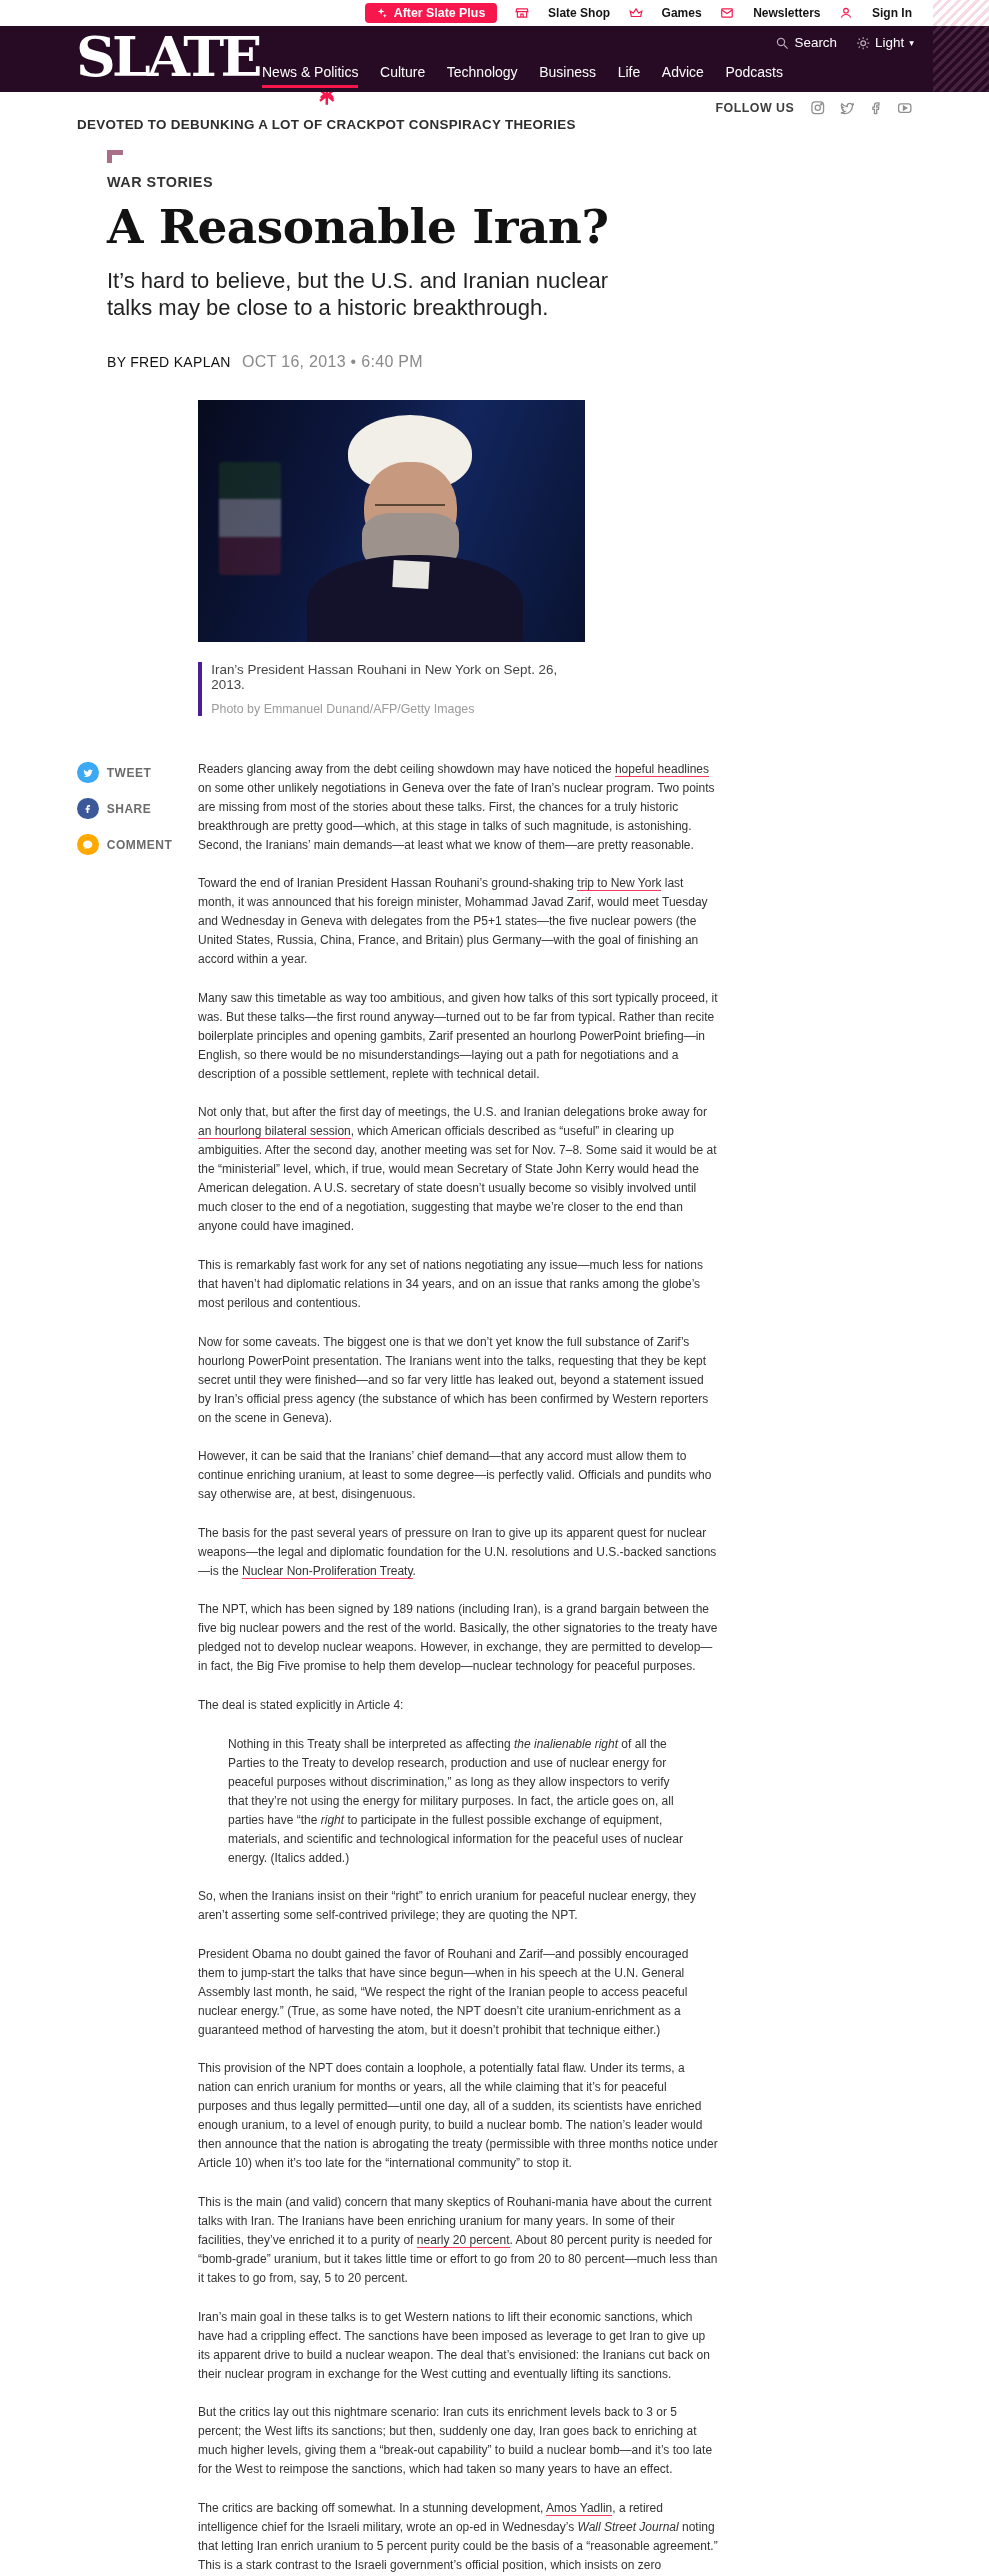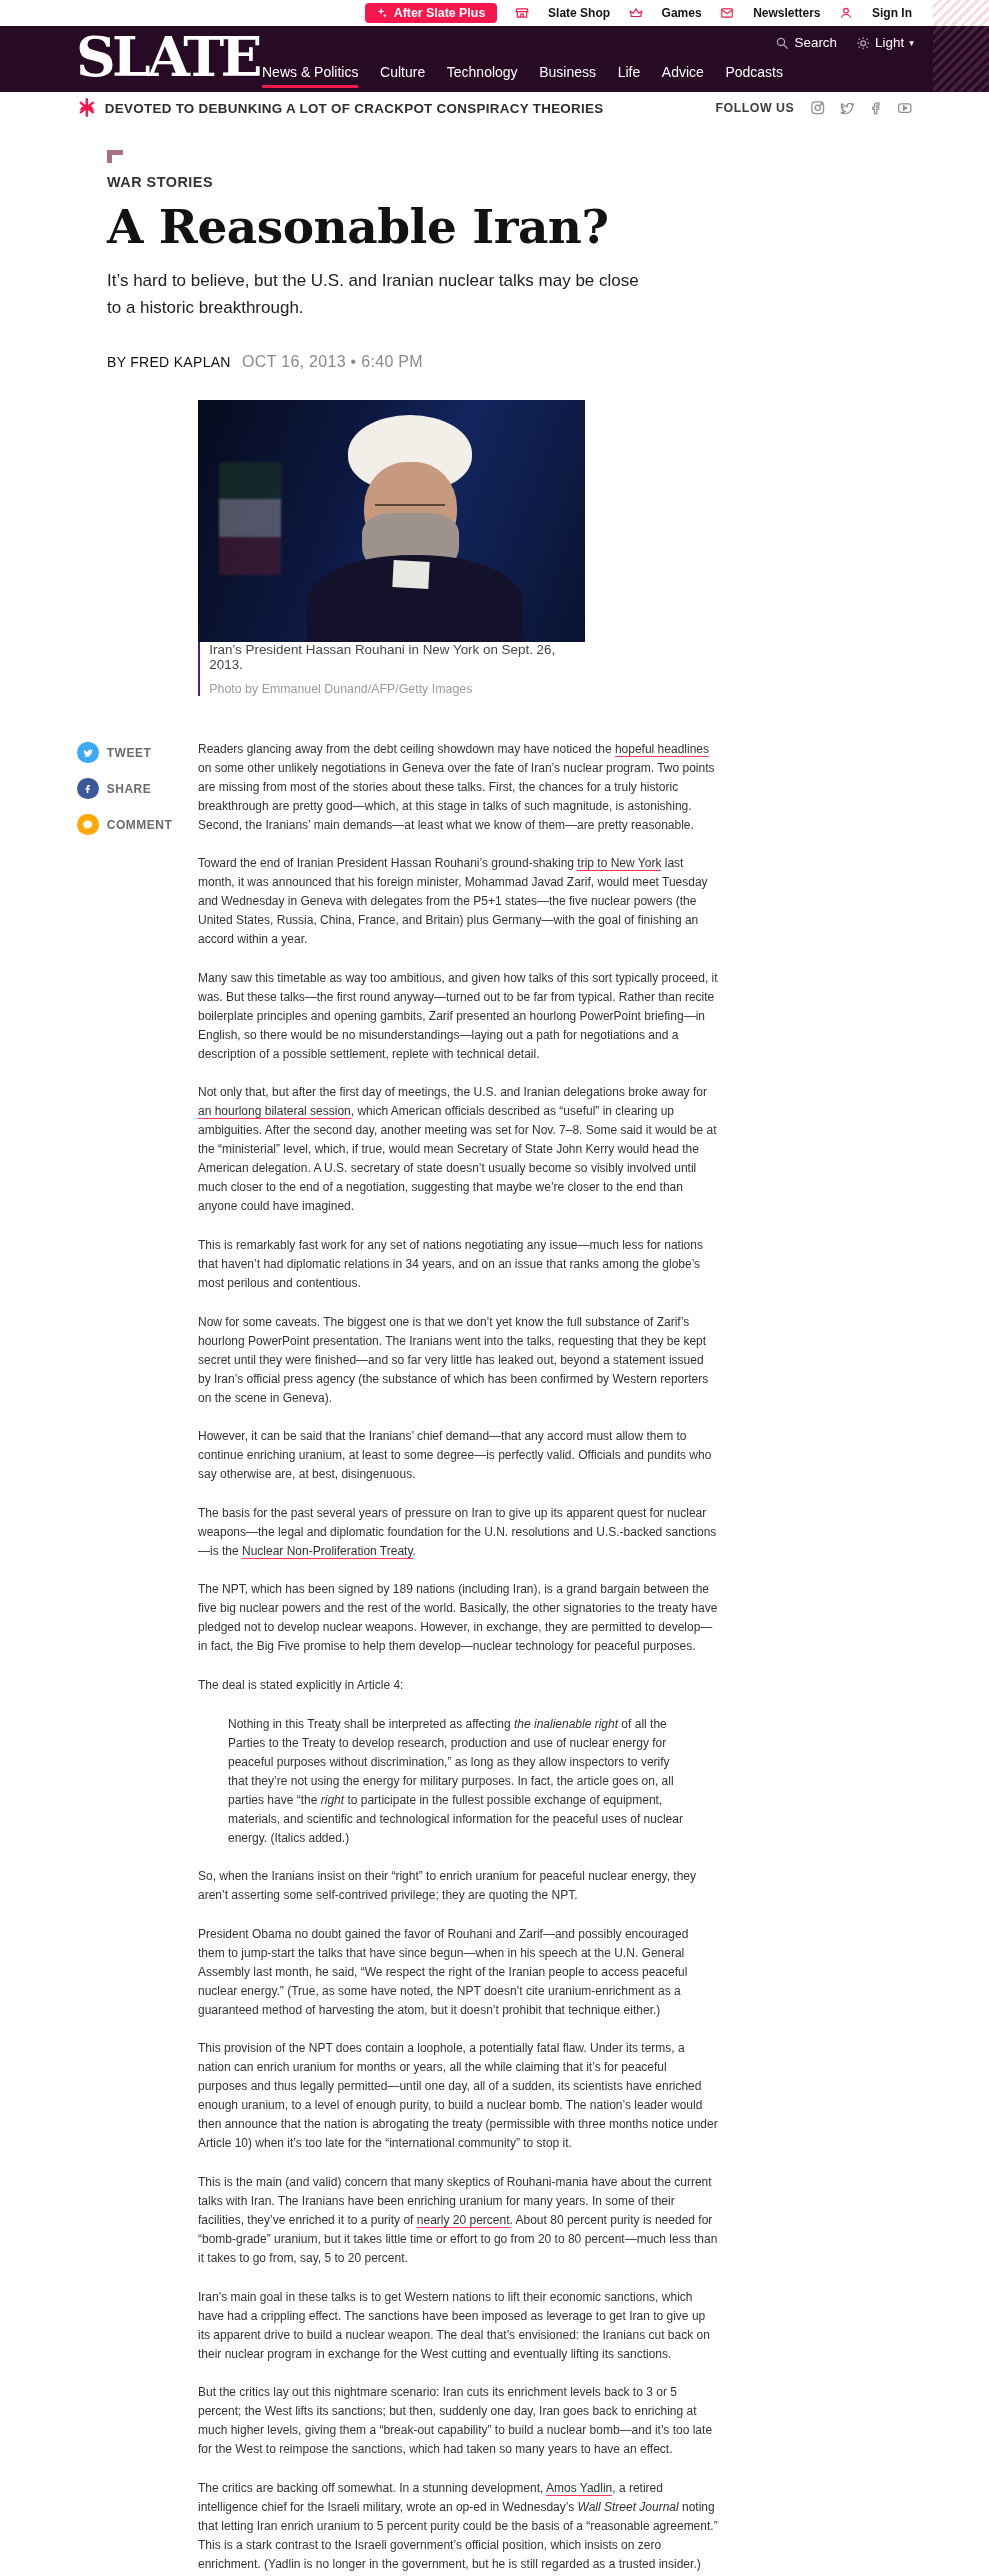--- a/index.html
+++ b/index.html
@@ -23,51 +23,51 @@
   .mainnav { position:absolute; left:262px; bottom:12.4px; display:flex; gap:21.6px; }
   .mainnav a { color:#fff; font-size:14px; font-weight:500; text-decoration:none; position:relative; cursor:pointer; }
   .mainnav a.active:after { content:""; position:absolute; left:0; right:0; bottom:-8.2px; height:3.1px; background:#f8174c; }
   .head-controls { position:absolute; right:75px; top:9.3px; display:flex; gap:18.5px; align-items:center; }
   .head-control { display:flex; align-items:center; gap:5.2px; color:#fff; font-size:13.4px; font-weight:500; cursor:pointer; }
   .head-control svg { width:14.4px; height:14.4px; stroke:#b9a8b5; fill:none; stroke-width:2; }
   .caret { font-size:9.3px; color:#fff; }
 
   
   .tagbar { height:32px; display:flex; align-items:center; padding:0 77px; justify-content:space-between; }
-  .tagline-left { display:flex; align-items:center; gap:8.2px; }
+  .tagline-left { display:flex; align-items:center; gap:8.2px;flex-direction:column; }
   .scribble svg { width:19.6px; height:23px; stroke:#f8174c; stroke-width:5; fill:none; }
   .tagline { font-size:13.4px; font-weight:700; color:#2e2e2e; letter-spacing:0.3px; }
   .tagline-right { display:flex; align-items:center; gap:15.5px; }
   .follow-label { font-size:12.4px; font-weight:700; color:#3d3d3d; letter-spacing:0.5px; }
   .tagbar-social { display:flex; gap:13.4px; }
   .tagbar-social svg { width:15.5px; height:15.5px; stroke:#8f8f8f; fill:none; stroke-width:2; cursor:pointer; }
 
   
   .article-head { margin:26px 0 0 107px; }
   .corner-mark { width:15.5px; height:13.4px; border-top:5.2px solid #a96f88; border-left:5.2px solid #a96f88; margin-bottom:10.3px; }
   .kicker { font-size:14.4px; font-weight:700; color:#333; letter-spacing:0.5px; }
   h1.title { font-family:"DejaVu Serif", serif; font-weight:900; font-size:47px; color:#121212; letter-spacing:-0.5px; margin:9.3px 0 13.4px; }
-  .subhead { font-size:17px; line-height:27px; color:#222; max-width:546px; font-weight:400; }
+  .subhead { font-size:22px; line-height:27px; color:#222; max-width:546px; font-weight:400; }
   .byline { margin-top:32px; display:flex; gap:11.3px; align-items:baseline; }
   .byline .by { font-size:14px; font-weight:400; color:#111; letter-spacing:0.3px; }
   .byline .when { font-size:16px; color:#8a8a8a; letter-spacing:0.3px; }
 
   
   figure.lead { margin:29px 0 0 198px; width:387px; }
   .photo { width:387px; height:242px; position:relative; overflow:hidden;
     background:linear-gradient(110deg,#070b1e 0%,#0d1840 38%,#12265e 58%,#091230 100%); }
   .photo .flagblur { position:absolute; left:20.6px; top:62px; width:62px; height:113px; filter:blur(1px);
     background:linear-gradient(#27521f 33%,#d8d4cf 33% 66%,#7e2430 66%); opacity:.35; border-radius:4.1px;}
   .photo .turban { position:absolute; left:150px; top:14.4px; width:124px; height:77px; background:#f2efe9; border-radius:50% 50% 46% 46%; }
   .photo .face { position:absolute; left:166px; top:62px; width:93px; height:98px; background:#c79a7f; border-radius:46% 46% 50% 50%; }
   .photo .glasses { position:absolute; left:177px; top:92px; width:70px; height:13.4px; border-bottom:2.6px solid #5a4634; }
   .photo .beard { position:absolute; left:164px; top:113px; width:97px; height:67px; background:#9d938c; border-radius:30% 30% 50% 50%; }
   .photo .robe { position:absolute; left:109px; top:155px; width:216px; height:98px; background:#14122a; border-radius:48% 48% 0 0; }
   .photo .collar { position:absolute; left:195px; top:161px; width:36px; height:27px; background:#e9e7e2; transform:rotate(3deg); }
-  figcaption { margin-top:0; border-left:2px solid #4c1d95; padding-left:9.3px; }
+  figcaption { margin-top:20px; border-left:4px solid #4c1d95; padding-left:9.3px; }
   .caption { font-size:13.4px; color:#454545; }
   .credit { font-size:12.4px; color:#9b9b9b; margin-top:9.3px; }
 
   
   .article-wrap { position:relative; margin-top:44px; }
   .share-rail { position:absolute; left:77px; top:2.1px; display:flex; flex-direction:column; gap:14.4px; }
   .share-item { display:flex; align-items:center; gap:8.2px; cursor:pointer; }
   .share-circle { width:21.6px; height:21.6px; border-radius:50%; display:flex; align-items:center; justify-content:center; }
   .share-circle svg { width:11.3px; height:11.3px; fill:#fff; }
   .share-label { font-size:12px; font-weight:700; color:#6b6b6b; letter-spacing:0.5px; }

